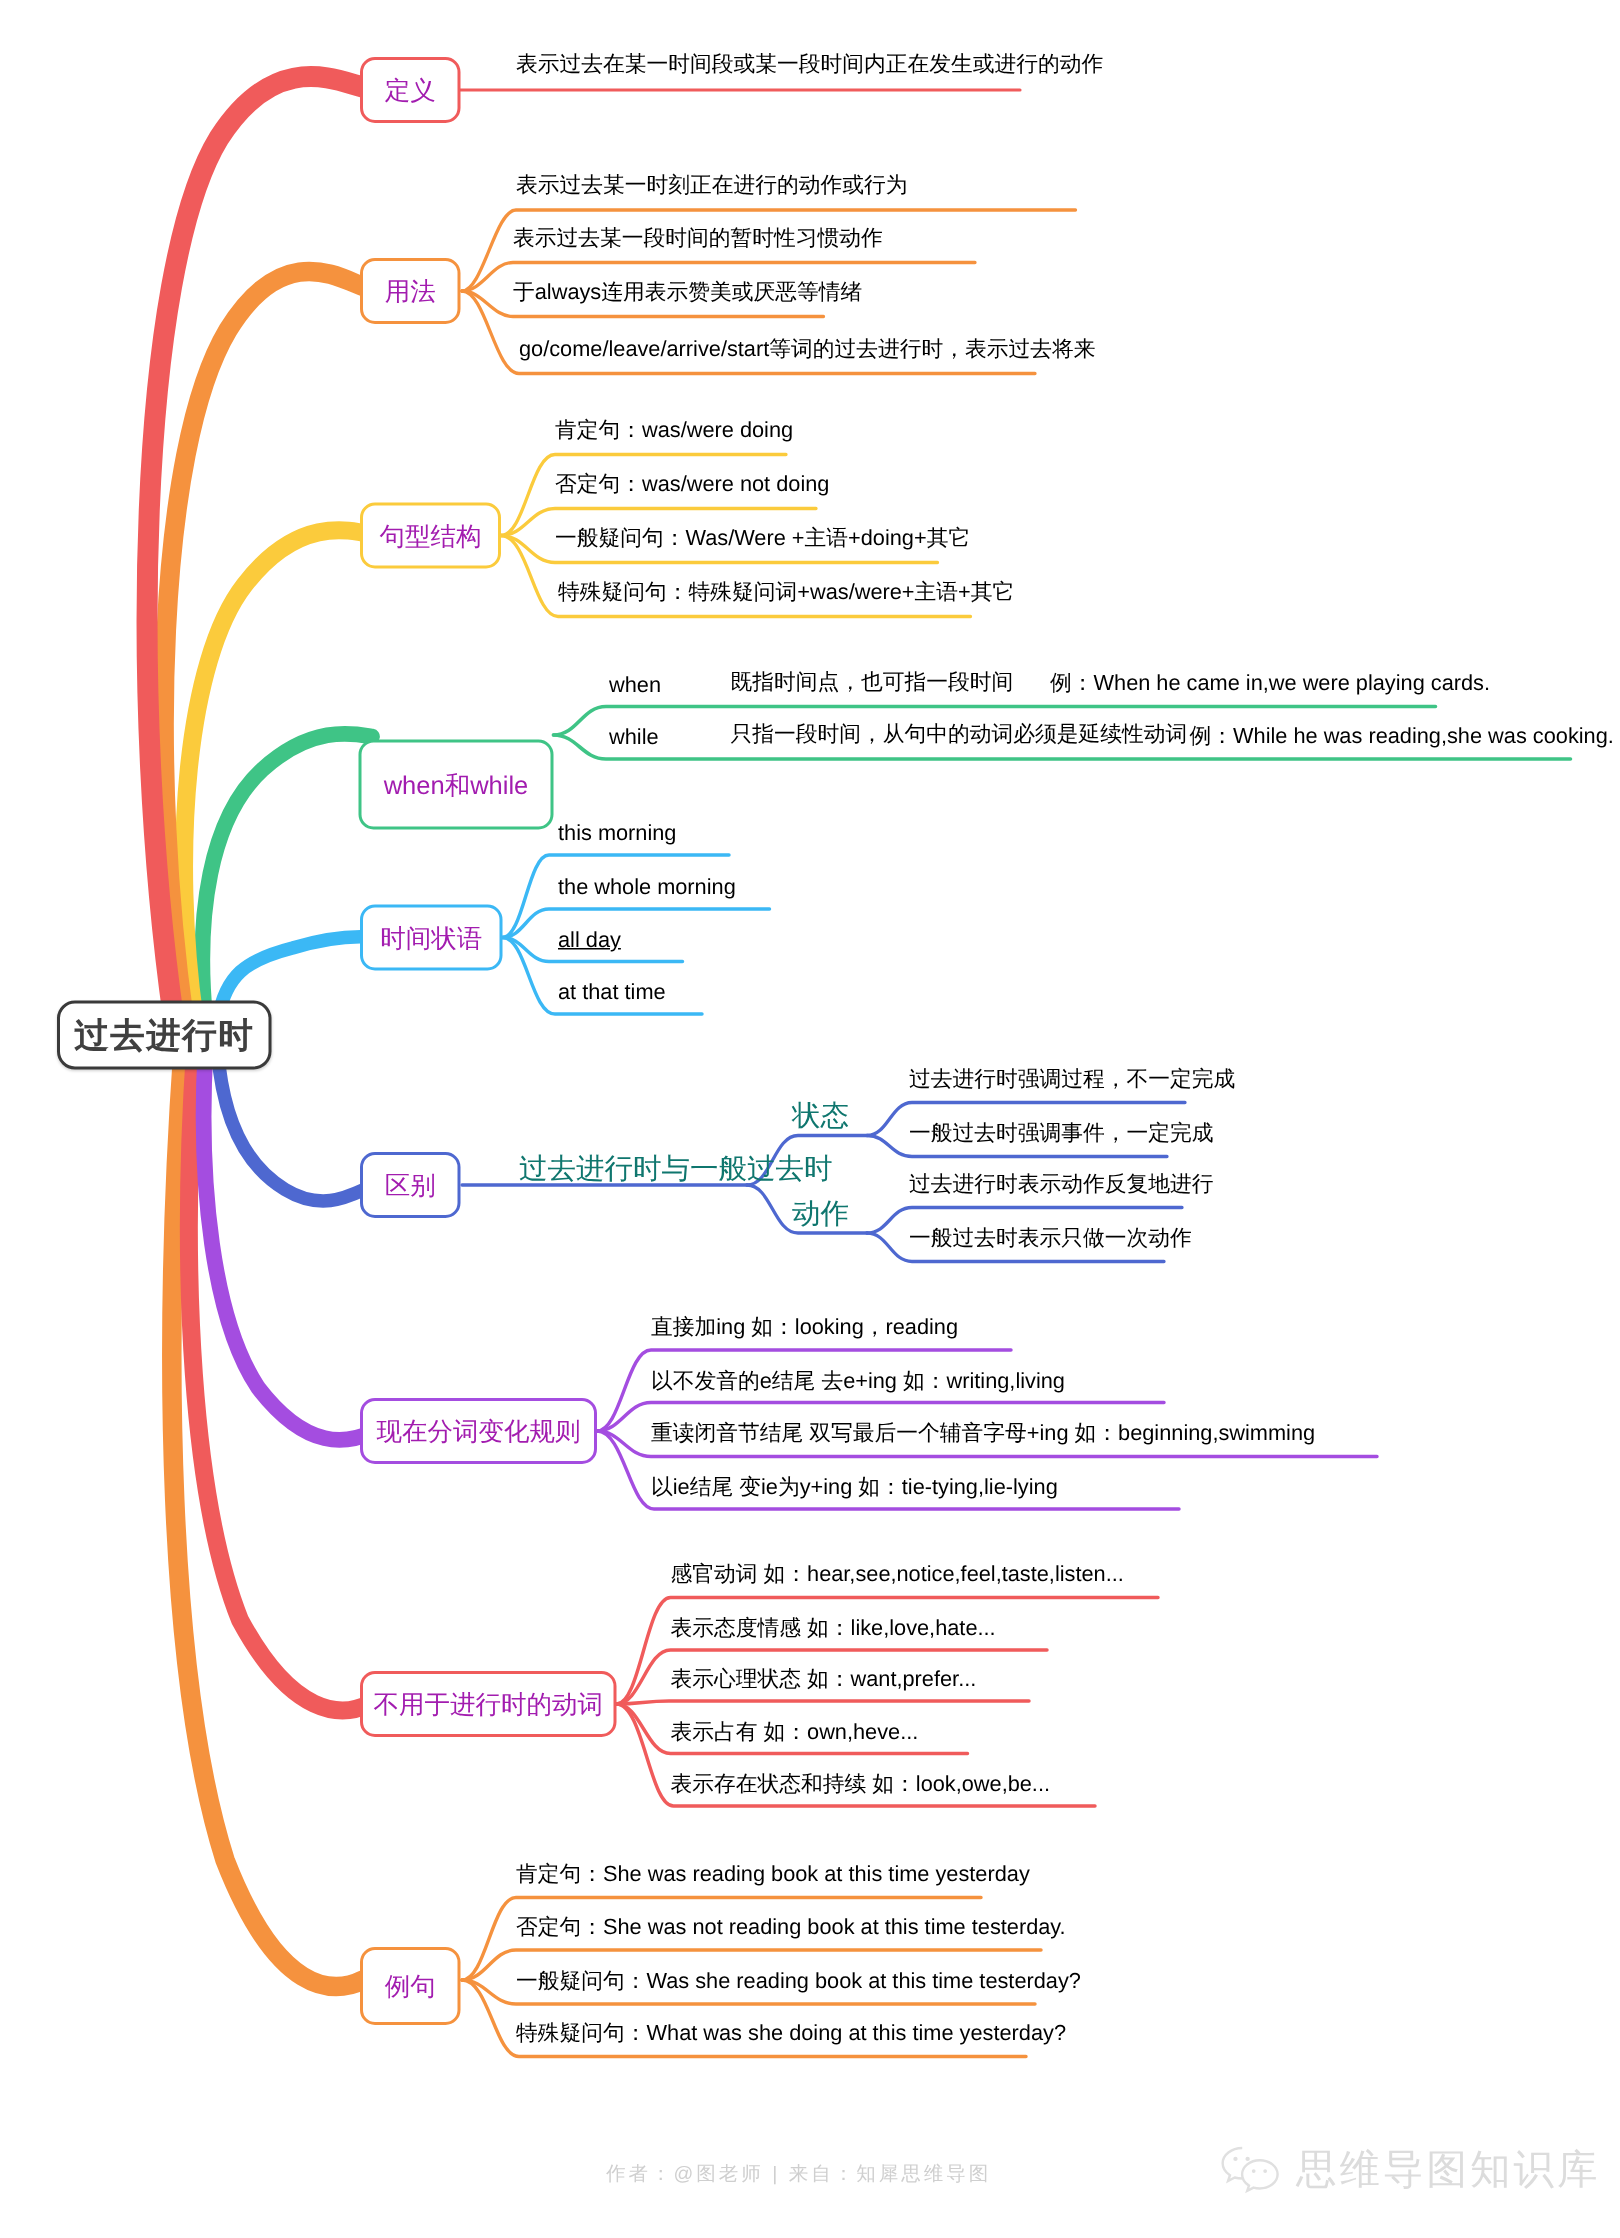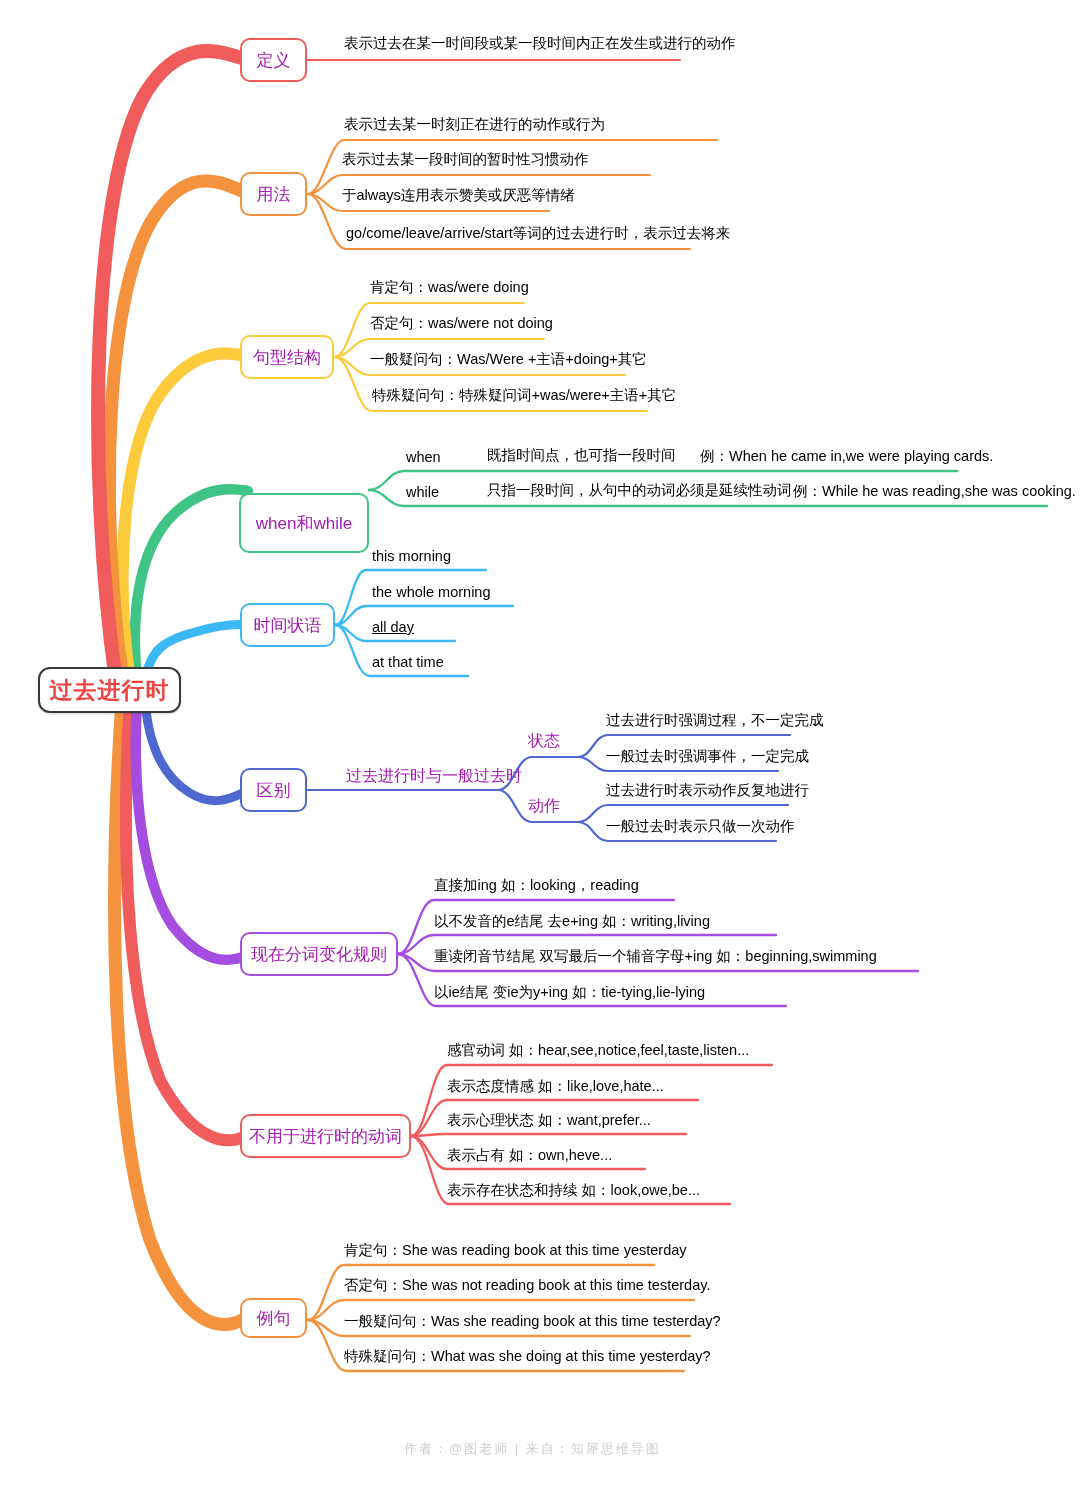--- a/index.html
+++ b/index.html
@@ -13,21 +13,21 @@
   svg.wires{position:absolute;left:0;top:0;width:1080px;height:1492px;pointer-events:none;}
 
   .node{
     position:absolute;box-sizing:border-box;
     background:#ffffff;border-radius:10px;
     display:flex;align-items:center;justify-content:center;
     white-space:nowrap;
   }
   .root{
     border:2.5px solid #3a3a3a;border-radius:12px;
-    font-size:23px;font-weight:bold;color:#ef4444;
+    font-size:23px;font-weight:bold;color:#404040;
     letter-spacing:1px;
     box-shadow:0 1px 2px rgba(0,0,0,.18);
     z-index:40;
   }
   .branchnode{
     border:2px solid #ccc;font-size:17px;color:#a21caf;
     padding:0 12px;z-index:30;
   }
   .c-red{border-color:#F05B5B;}
   .c-orange{border-color:#F5923E;}
@@ -38,21 +38,21 @@
   .c-purple{border-color:#A royalblue;}
   .c-purple{border-color:#A44DE0;}
 
   .leaf{
     position:absolute;white-space:nowrap;
     font-size:14.5px;color:#000000;line-height:1.1;
     z-index:20;
   }
   .mid{
     position:absolute;white-space:nowrap;
-    font-size:16px;color:#a21caf;z-index:20;
+    font-size:19px;color:#0f766e;z-index:20;
   }
   .credit{
     position:absolute;left:404px;top:1440px;
     font-size:13px;color:#cfcfcf;letter-spacing:2px;white-space:nowrap;
   }
   .brand{
     position:absolute;left:812px;top:1428px;
     display:flex;align-items:center;gap:8px;
     color:#dddddd;
   }
@@ -163,21 +163,21 @@
   </div>
 
   <div class="node branchnode c-purple" style="left:240px;top:932px;width:158px;height:44px;">
     <span>现在分词变化规则</span>
   </div>
 
   <div class="node branchnode c-red" style="left:240px;top:1114px;width:171px;height:44px;">
     <span>不用于进行时的动词</span>
   </div>
 
-  <div class="node branchnode c-orange" style="left:240px;top:1298px;width:67px;height:40px;">
+  <div class="node branchnode c-orange" style="left:240px;top:1298px;width:67px;height:52px;">
     <span>例句</span>
   </div>
 
   <div class="leaf" style="left:344px;top:36px;">表示过去在某一时间段或某一段时间内正在发生或进行的动作</div>
 
   <div class="leaf" style="left:344px;top:117px;">表示过去某一时刻正在进行的动作或行为</div>
   <div class="leaf" style="left:342px;top:152px;">表示过去某一段时间的暂时性习惯动作</div>
   <div class="leaf" style="left:342px;top:188px;">于always连用表示赞美或厌恶等情绪</div>
   <div class="leaf" style="left:346px;top:226px;">go/come/leave/arrive/start等词的过去进行时，表示过去将来</div>
 
@@ -219,14 +219,27 @@
   <div class="leaf" style="left:447px;top:1148px;">表示占有        如：own,heve...</div>
   <div class="leaf" style="left:447px;top:1183px;">表示存在状态和持续          如：look,owe,be...</div>
 
   <div class="leaf" style="left:344px;top:1243px;">肯定句：She was reading book at this time yesterday</div>
   <div class="leaf" style="left:344px;top:1278px;">否定句：She was not reading book at this time testerday.</div>
   <div class="leaf" style="left:344px;top:1314px;">一般疑问句：Was she reading book at this time testerday?</div>
   <div class="leaf" style="left:344px;top:1349px;">特殊疑问句：What was she doing at this time yesterday?</div>
 
   <div class="credit">作者：@图老师 | 来自：知犀思维导图</div>
 
+  <div class="brand">
+    <svg class="wechat" viewBox="0 0 48 40" xmlns="http://www.w3.org/2000/svg">
+      <g fill="none" stroke="#e0e0e0" stroke-width="1.8">
+        <path d="M17.5 4.5C9.5 4.5 3 9.6 3 15.8c0 3.5 2.1 6.7 5.4 8.8l-1.4 4.3 4.9-2.6c1.7.5 3.6.8 5.6.8"></path>
+        <path d="M30.5 13.5c7.3 0 13.2 4.7 13.2 10.4 0 5.8-5.9 10.5-13.2 10.5-1.6 0-3.2-.2-4.6-.6l-4.7 2.4 1.3-3.9c-3.1-1.9-5.1-4.9-5.1-8.4 0-5.7 5.9-10.4 13.1-10.4z"></path>
+      </g>
+      <circle cx="12.5" cy="12.5" r="1.6" fill="#e0e0e0"></circle>
+      <circle cx="21.5" cy="12.5" r="1.6" fill="#e0e0e0"></circle>
+      <circle cx="26" cy="21.5" r="1.4" fill="#e0e0e0"></circle>
+      <circle cx="34.5" cy="21.5" r="1.4" fill="#e0e0e0"></circle>
+    </svg>
+    <span class="bname">思维导图知识库</span>
+  </div>
 
 </div>
 
 </body></html>

